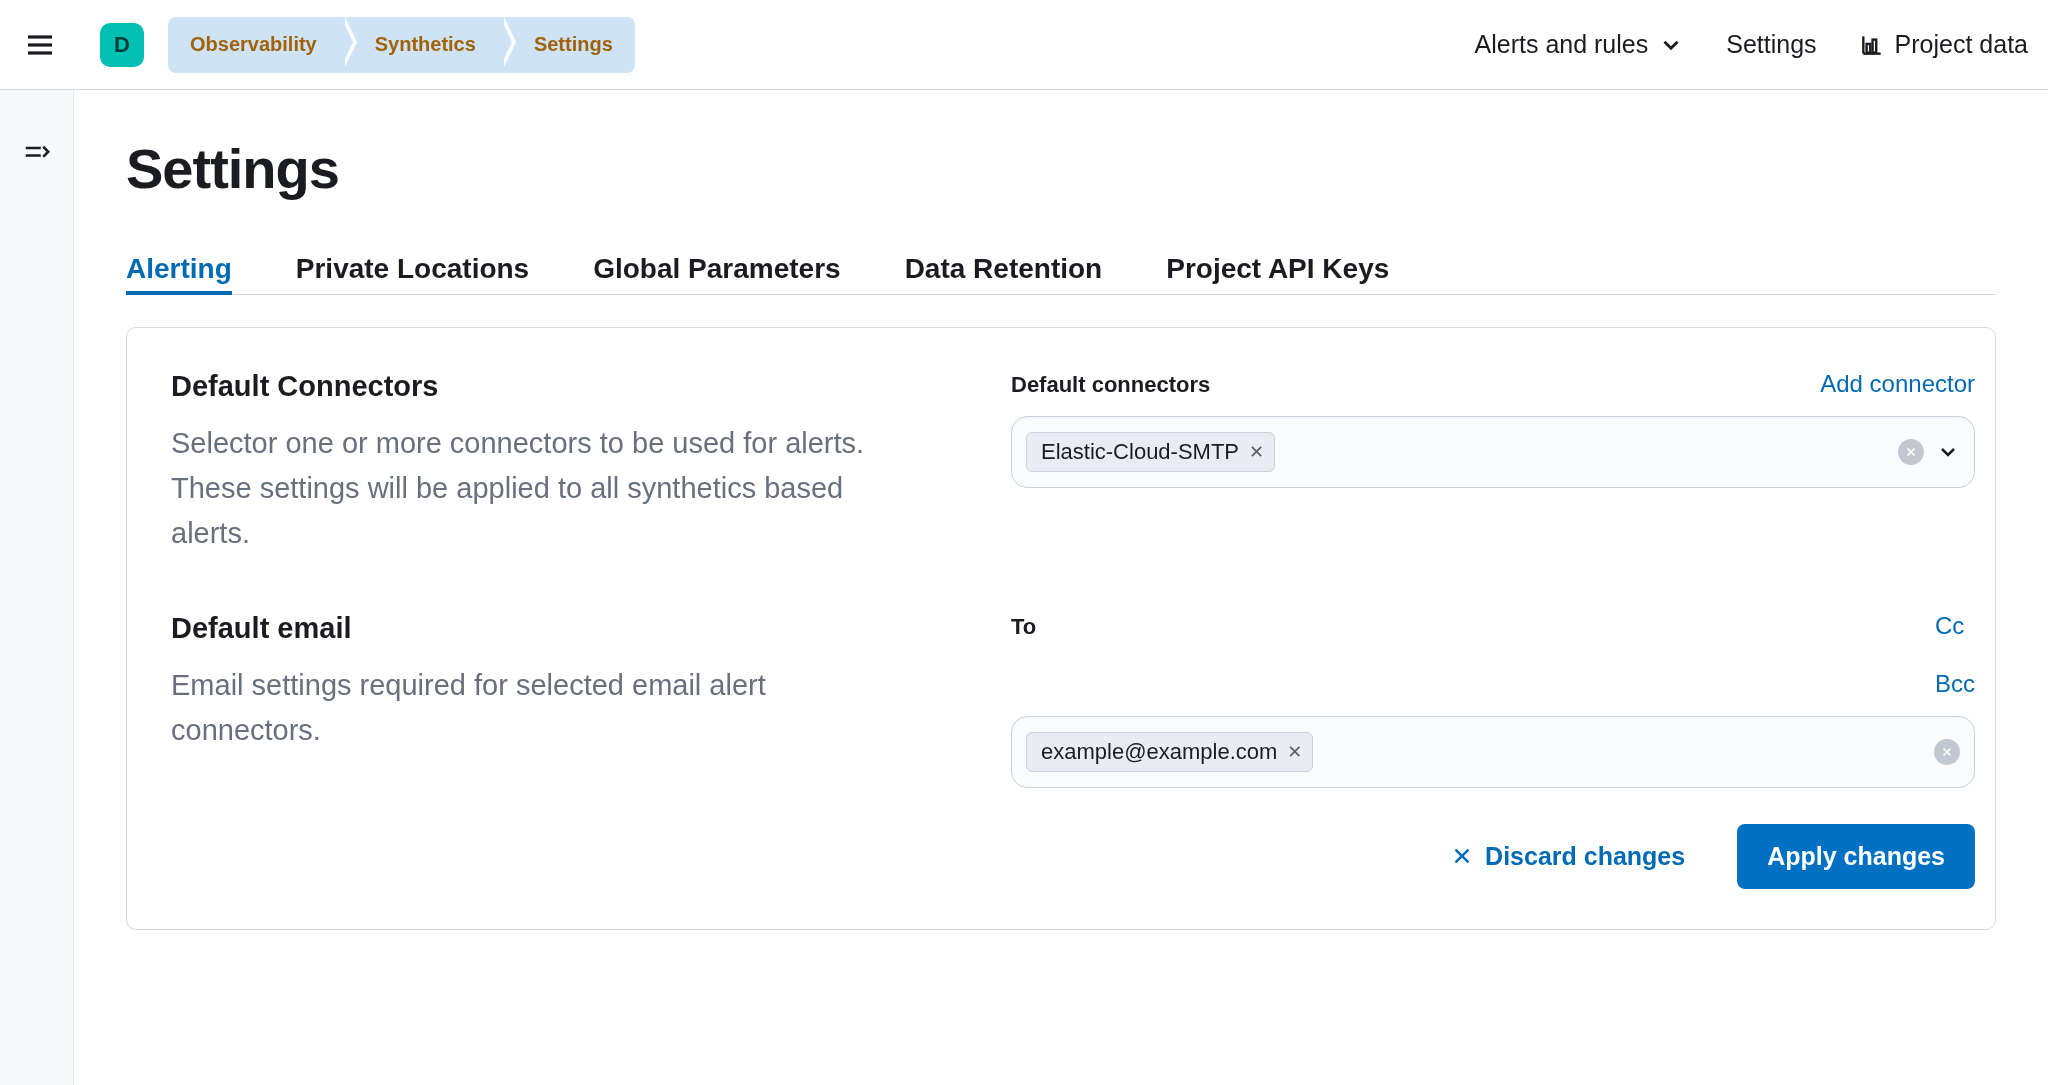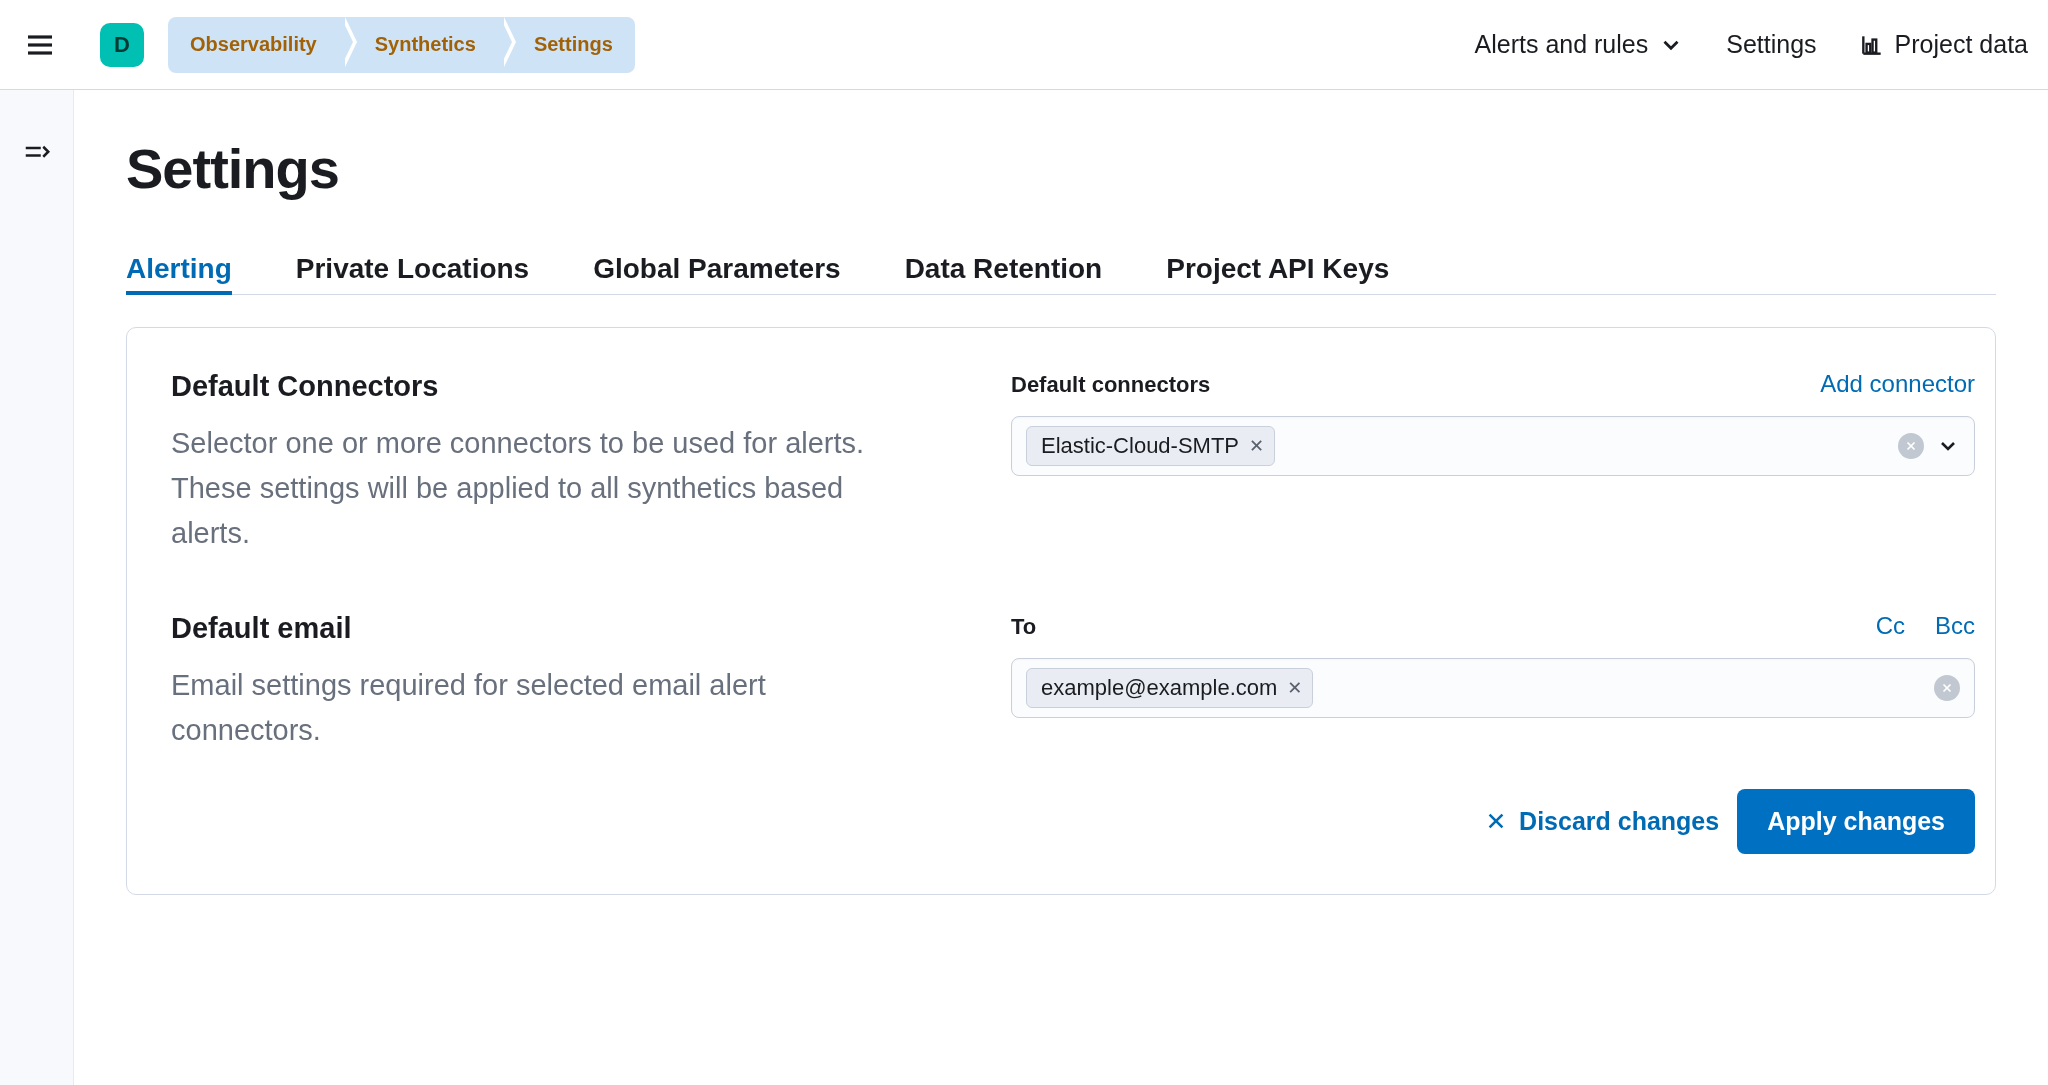--- a/index.html
+++ b/index.html
@@ -100,42 +100,42 @@
     border: 1px solid #d3dae6; border-radius: 10px; padding: 42px 20px 40px 44px;
   }
   .row { display: flex; gap: 60px; margin-bottom: 56px; }
   .row-left { flex: 0 0 780px; }
   .row-right { flex: 1; }
   .section-heading { font-size: 29px; font-weight: 800; margin-bottom: 18px; }
   .section-desc { font-size: 29px; color: #69707d; line-height: 1.55; max-width: 720px;}
   .field-header { display: flex; align-items: baseline; justify-content: space-between; margin-bottom: 18px;}
   .field-label { font-size: 22px; font-weight: 700; }
   .field-link { color: #006bb4; font-size: 24px; font-weight: 500; cursor: pointer;}
-  .field-links { display: flex; gap: 30px; }
+  .field-links { display: flex; gap: 30px; flex-direction: column; }
   .combo {
-    border: 1px solid #c9d0db; background: #fbfcfd; border-radius: 8px;
-    height: 60px; display: flex; align-items: center; padding: 0 14px 0 14px;
+    border: 1px solid #c9d0db; background: #fbfcfd; border-radius: 16px;
+    height: 72px; display: flex; align-items: center; padding: 0 14px 0 14px;
     gap: 12px; box-shadow: inset 0 1px 2px rgba(0,0,0,0.03);
   }
   .chip {
     background: #e9edf3; border: 1px solid #c9d0db; border-radius: 6px;
     display: flex; align-items: center; padding: 6px 10px 6px 14px; gap: 10px;
     font-size: 22px;
   }
   .chip .x { color: #5a606c; cursor: pointer; font-size: 18px;}
   .combo-spacer { flex: 1; }
   .combo-clear {
     width: 26px; height: 26px; border-radius: 50%; background: #c2c8d1;
     display: flex; align-items:center; justify-content:center; cursor:pointer;
   }
   .combo-clear svg { width: 14px; height: 14px; }
   .combo-caret { cursor:pointer; display:flex; align-items:center;}
   .combo-caret svg { width: 24px; height: 24px;}
   .panel-actions {
-    display: flex; justify-content: flex-end; align-items: center; gap: 18px; margin-top: 36px;
+    display: flex; justify-content: flex-end; align-items: center; gap: 52px; margin-top: 36px;
   }
   .btn-text {
     color: #006bb4; font-size: 25px; font-weight: 600; display:flex; align-items:center; gap: 12px;
     cursor: pointer; background:none; border:none;
   }
   .btn-text svg { width: 22px; height: 22px; }
   .btn-primary {
     background: #0071c2; color: #fff; font-size: 25px; font-weight: 700;
     border: none; border-radius: 8px; padding: 18px 30px; cursor: pointer;
   }

